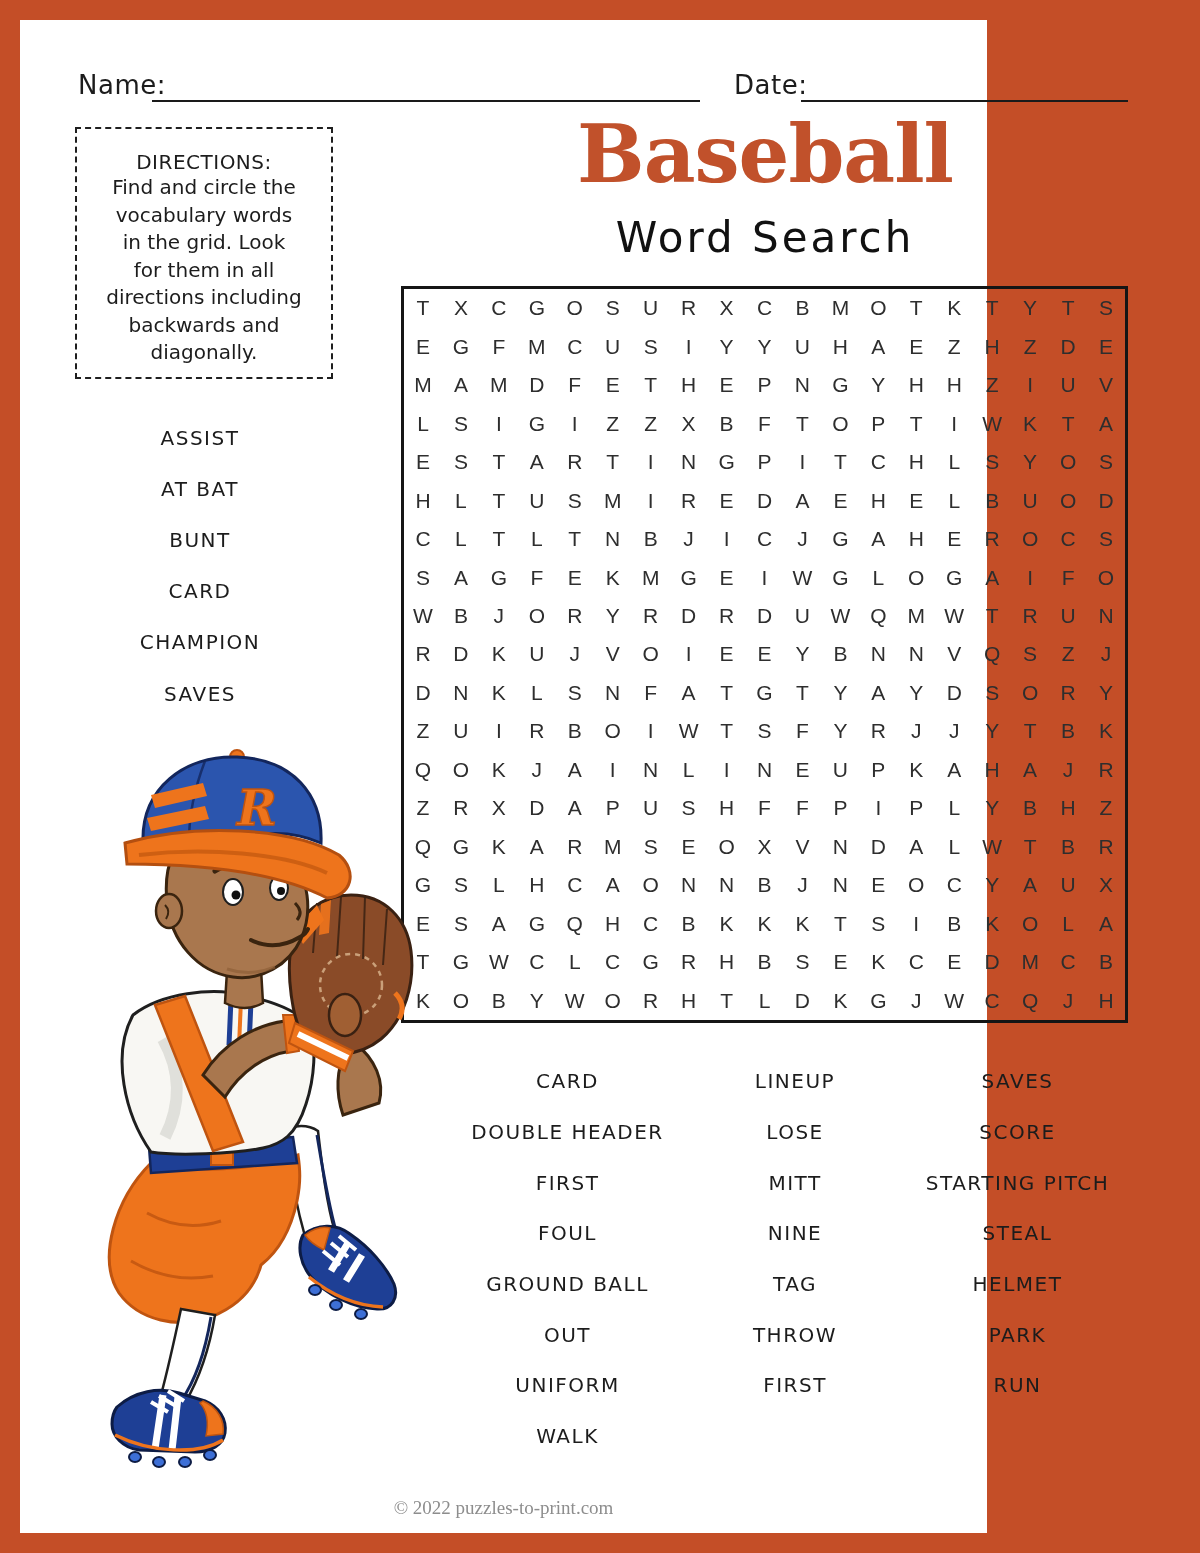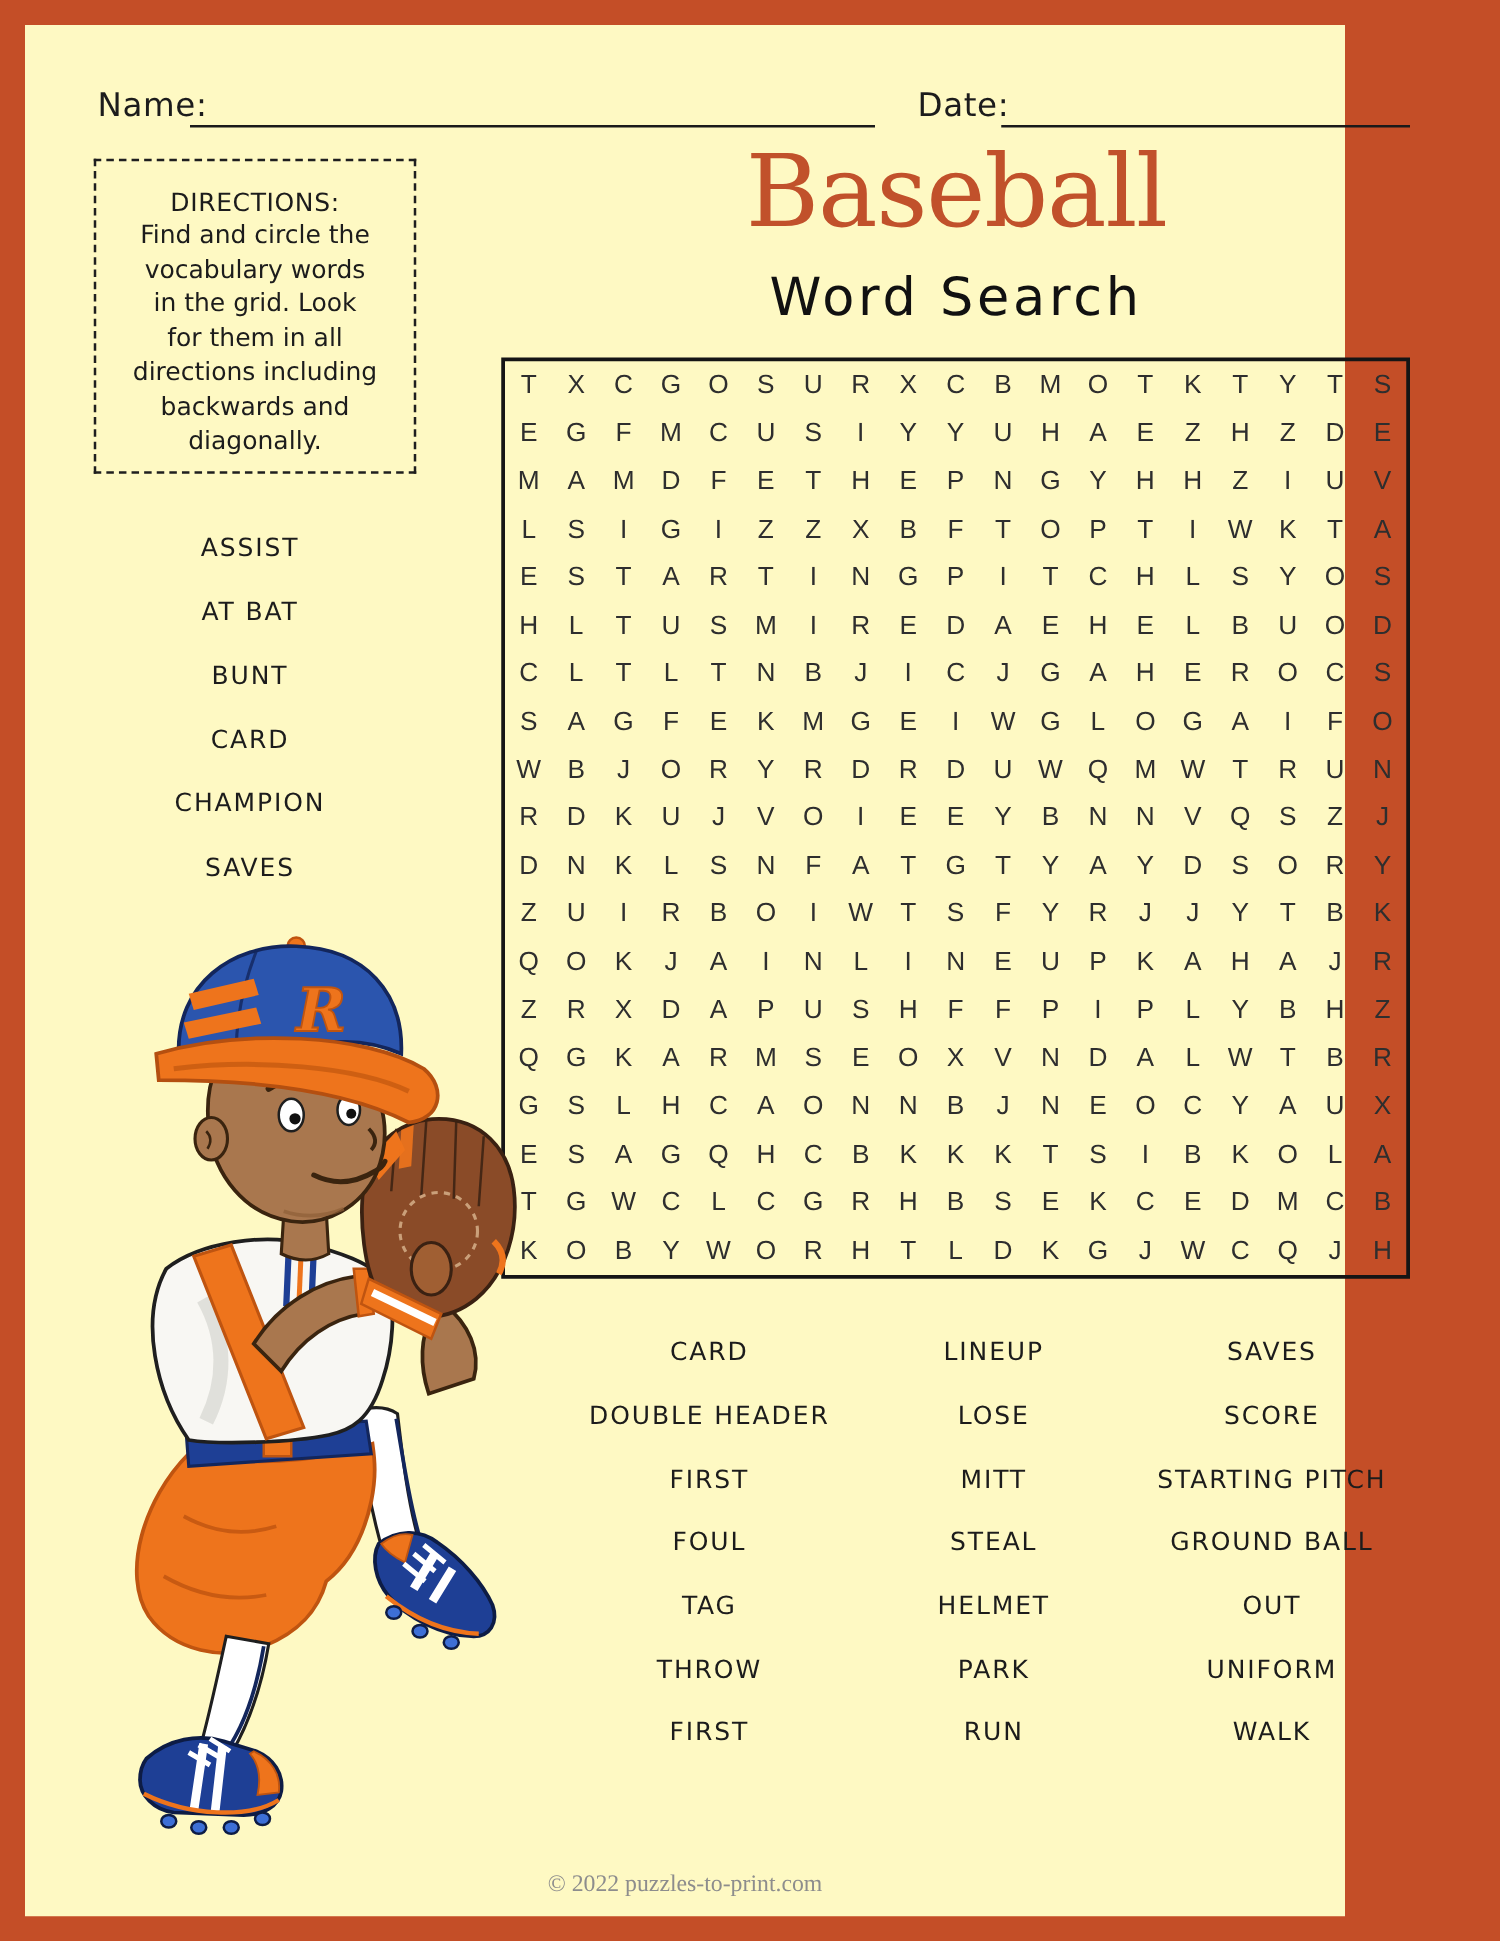--- a/index.html
+++ b/index.html
@@ -8,42 +8,42 @@
     --c-letter:#2e2e2e;
     --c-footer:#8d8d8d;
   }
   html,body{margin:0;padding:0;}
   body{
     width:1200px;height:1553px;position:relative;overflow:hidden;
     background:var(--c-border);
     font-family:"DejaVu Sans",sans-serif;color:#1c1c1c;
   }
   .page{
-    position:absolute;left:20px;top:20px;width:1056px;height:1513px;
-    background:#fef9c3;
+    position:absolute;left:20px;top:20px;width:967px;height:1513px;
+    background:#ffffff;
   }
   
   .hdr-label{position:absolute;font-size:26px;font-weight:500;letter-spacing:.5px;}
   .name-label{left:58px;top:50px;}
   .date-label{left:714px;top:50px;}
   .write-line{position:absolute;height:30px;border-bottom:2.5px solid #1a1a1a;}
   .name-line{left:132px;top:50px;width:548px;}
   .date-line{left:781px;top:50px;width:327px;}
   
   .directions{
     position:absolute;left:55px;top:107px;width:258px;min-height:252px;
     border:2.5px dashed #1f1f1f;text-align:center;padding:21px 4px 10px 4px;
     box-sizing:border-box;
   }
   .directions .heading{font-size:20px;letter-spacing:.5px;}
   .directions .body{font-size:20px;line-height:27.5px;white-space:pre-line;}
   
   .title-block{position:absolute;left:380px;top:92px;width:730px;text-align:center;}
   .title{
-    font-family:"DejaVu Serif",serif;font-weight:normal;font-size:80px;line-height:1.05;
+    font-family:"DejaVu Serif",serif;font-weight:bold;font-size:80px;line-height:1.05;
     color:var(--c-title);letter-spacing:-1px;text-align:center;
   }
   .subtitle{font-size:42px;line-height:1.05;margin-top:20px;letter-spacing:3px;font-weight:500;color:#111;}
   
   .ws-grid{
     position:absolute;left:381px;top:266px;width:727px;height:737px;
     border:3px solid #151515;box-sizing:border-box;
     display:grid;grid-template-columns:repeat(19,1fr);grid-template-rows:repeat(19,1fr);
   }
   .cell{
@@ -594,20 +594,23 @@
       <div class="word">
         <span class="word-text">MITT</span>
       </div>
       <div class="word">
         <span class="word-text">STARTING PITCH</span>
       </div>
       <div class="word">
         <span class="word-text">FOUL</span>
       </div>
       <div class="word">
+        <span class="word-text">NINE</span>
+      </div>
+      <div class="word">
         <span class="word-text">STEAL</span>
       </div>
       <div class="word">
         <span class="word-text">GROUND BALL</span>
       </div>
       <div class="word">
         <span class="word-text">TAG</span>
       </div>
       <div class="word">
         <span class="word-text">HELMET</span>

